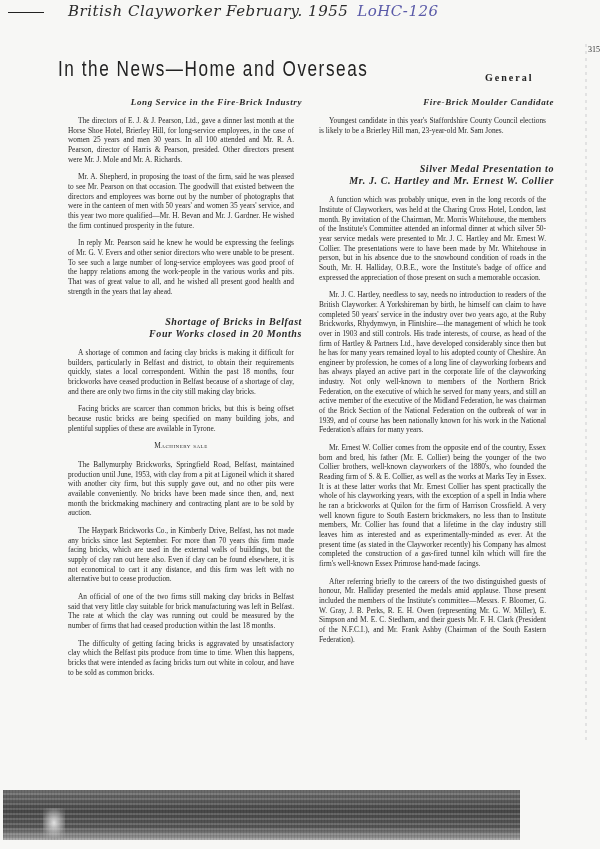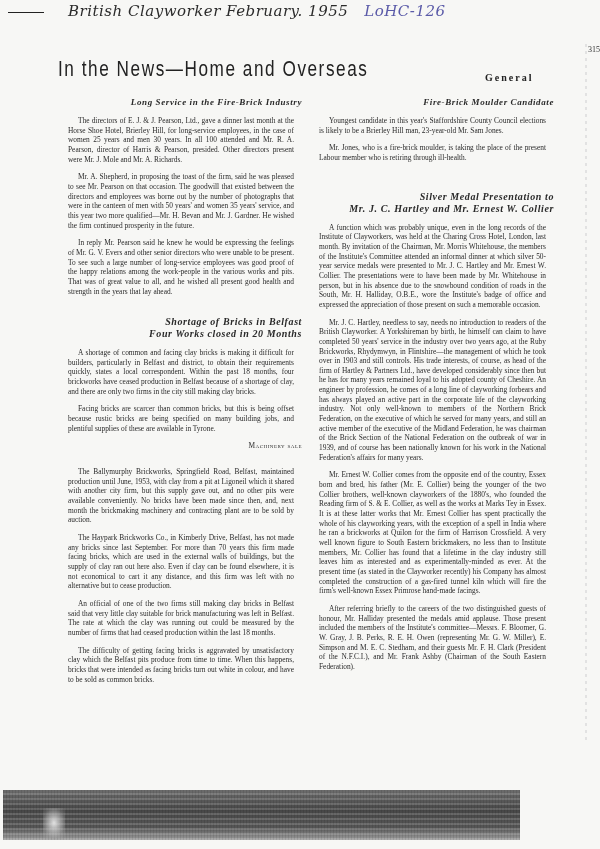--- a/index.html
+++ b/index.html
@@ -10,21 +10,21 @@
     font-family: "Liberation Serif", serif;
     color: #2a2a2a;
   }
   .handwritten {
     position: absolute; top: 2px; left: 8px;
     font-family: "DejaVu Serif", serif; font-style: italic;
     font-size: 15px; color: #2b2b2b; letter-spacing: 0.5px;
     white-space: nowrap;
   }
   .handwritten .dash { display: inline-block; width: 36px; border-top: 1.5px solid #222; vertical-align: middle; margin-right: 24px; }
-  .handwritten .ref { color: #5a5aa8; margin-left: 16px; }
+  .handwritten .ref { color: #5a5aa8; margin-left: 9px; }
   .page-number {
     position: absolute; top: 45px; left: 0; width: 600px; text-align: right;
     font-size: 8px; color: #333;
   }
   .main-title {
     position: absolute; top: 56px; left: 58px;
     font-family: "Liberation Sans Narrow", "Liberation Sans", sans-serif;
     font-size: 22px; font-weight: normal; color: #222;
     transform: scaleX(0.78); transform-origin: left center;
     letter-spacing: 2px; white-space: nowrap;
@@ -37,21 +37,21 @@
   .col { position: absolute; font-size: 7.4px; line-height: 9.65px; text-align: justify; }
   .col-left { left: 60px; top: 97px; width: 242px; }
   .col-right { left: 311px; top: 97px; width: 243px; }
   .headline {
     font-family: "Liberation Serif", serif; font-style: italic; font-weight: bold;
     text-align: right; font-size: 9px; line-height: 11px; letter-spacing: 0.6px;
     margin: 0 0 4px 0; color: #2a2a2a;
   }
   .headline.big { font-size: 10px; line-height: 12px; }
   .para { text-indent: 10px; margin: 8px; }
-  .subhead { text-align: right; font-variant: small-caps; font-size: 7.4px; margin: 6px 0 16px 0; letter-spacing: 0.5px; }
+  .subhead { text-align: center; font-variant: small-caps; font-size: 7.4px; margin: 6px 0 9px 0; letter-spacing: 0.5px; }
   .gap-l { height: 12px; }
   .gap-xl { height: 20px; }
   .scan-strip {
     position: absolute; left: 3px; top: 790px; width: 517px; height: 50px;
     background:
       repeating-linear-gradient(90deg, rgba(0,0,0,0.08) 0 1px, transparent 1px 3px),
       repeating-linear-gradient(0deg, rgba(255,255,255,0.15) 0 2px, transparent 2px 5px),
       linear-gradient(180deg, #6e6e6e 0%, #4c4c4c 40%, #5a5a5a 75%, #9a9a9a 100%);
     filter: contrast(1.1);
   }
@@ -95,21 +95,20 @@
     <p class="para">The Haypark Brickworks Co., in Kimberly Drive, Belfast, has not made any bricks since last September. For more than 70 years this firm made facing bricks, which are used in the external walls of buildings, but the supply of clay ran out here also. Even if clay can be found elsewhere, it is not economical to cart it any distance, and this firm was left with no alternative but to cease production.</p>
     <p class="para">An official of one of the two firms still making clay bricks in Belfast said that very little clay suitable for brick manufacturing was left in Belfast. The rate at which the clay was running out could be measured by the number of firms that had ceased production within the last 18 months.</p>
     <p class="para">The difficulty of getting facing bricks is aggravated by unsatisfactory clay which the Belfast pits produce from time to time. When this happens, bricks that were intended as facing bricks turn out white in colour, and have to be sold as common bricks.</p>
   </div>
 </div>
 
 <div class="col col-right">
   <div>
     <div class="headline">Fire-Brick Moulder Candidate</div>
     <p class="para">Youngest candidate in this year's Staffordshire County Council elections is likely to be a Brierley Hill man, 23-year-old Mr. Sam Jones.</p>
-    <p class="para">Mr. Jones, who is a fire-brick moulder, is taking the place of the present Labour member who is retiring through ill-health.</p>
   </div>
   <div class="gap-xl"></div>
   <div>
     <div class="headline big">
       <div>Silver Medal Presentation to</div>
       <div>Mr. J. C. Hartley and Mr. Ernest W. Collier</div>
     </div>
     <p class="para">A function which was probably unique, even in the long records of the Institute of Clayworkers, was held at the Charing Cross Hotel, London, last month. By invitation of the Chairman, Mr. Morris Whitehouse, the members of the Institute's Committee attended an informal dinner at which silver 50-year service medals were presented to Mr. J. C. Hartley and Mr. Ernest W. Collier. The presentations were to have been made by Mr. Whitehouse in person, but in his absence due to the snowbound condition of roads in the South, Mr. H. Halliday, O.B.E., wore the Institute's badge of office and expressed the appreciation of those present on such a memorable occasion.</p>
     <p class="para">Mr. J. C. Hartley, needless to say, needs no introduction to readers of the British Clayworker. A Yorkshireman by birth, he himself can claim to have completed 50 years' service in the industry over two years ago, at the Ruby Brickworks, Rhydymwyn, in Flintshire—the management of which he took over in 1903 and still controls. His trade interests, of course, as head of the firm of Hartley &amp; Partners Ltd., have developed considerably since then but he has for many years remained loyal to his adopted county of Cheshire. An engineer by profession, he comes of a long line of clayworking forbears and has always played an active part in the corporate life of the clayworking industry. Not only well-known to members of the Northern Brick Federation, on the executive of which he served for many years, and still an active member of the executive of the Midland Federation, he was chairman of the Brick Section of the National Federation on the outbreak of war in 1939, and of course has been nationally known for his work in the National Federation's affairs for many years.</p>
     <p class="para">Mr. Ernest W. Collier comes from the opposite end of the country, Essex born and bred, his father (Mr. E. Collier) being the younger of the two Collier brothers, well-known clayworkers of the 1880's, who founded the Reading firm of S. &amp; E. Collier, as well as the works at Marks Tey in Essex. It is at these latter works that Mr. Ernest Collier has spent practically the whole of his clayworking years, with the exception of a spell in India where he ran a brickworks at Quilon for the firm of Harrison Crossfield. A very well known figure to South Eastern brickmakers, no less than to Institute members, Mr. Collier has found that a lifetime in the clay industry still leaves him as interested and as experimentally-minded as ever. At the present time (as stated in the Clayworker recently) his Company has almost completed the construction of a gas-fired tunnel kiln which will fire the firm's well-known Essex Primrose hand-made facings.</p>

